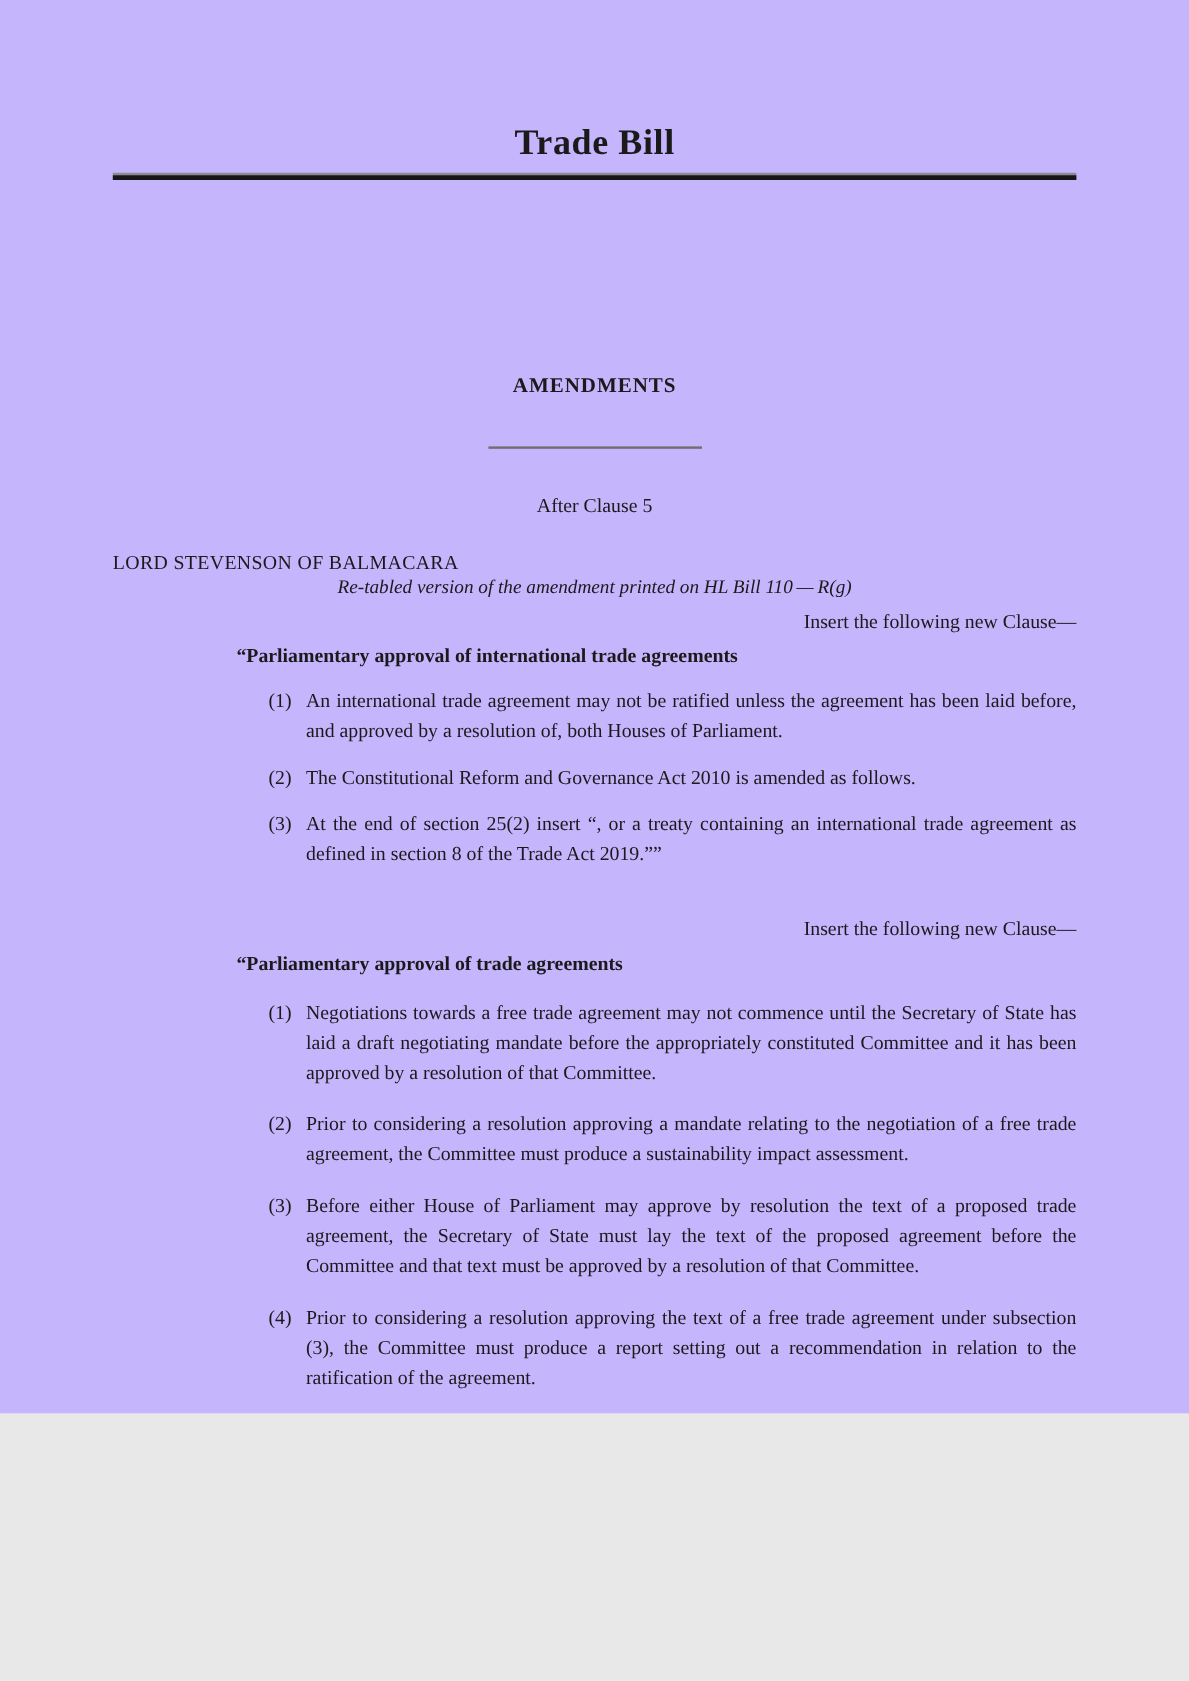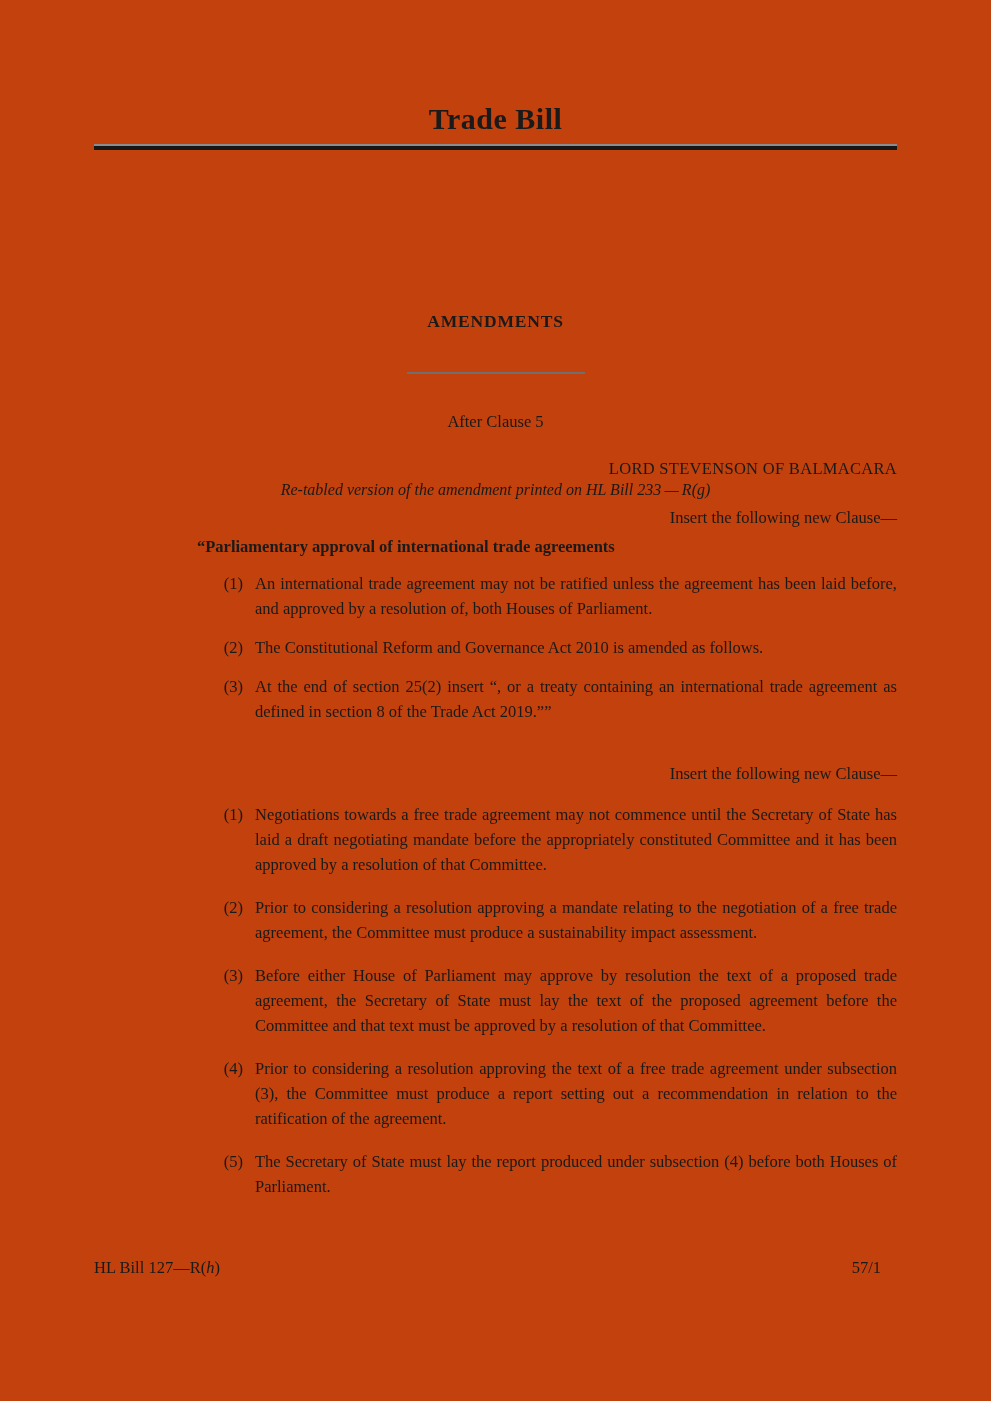--- a/index.html
+++ b/index.html
@@ -4,23 +4,23 @@
 <style>
   * { margin: 0; padding: 0; box-sizing: border-box; }
   html, body { background: #e8e8e8; }
   body {
     font-family: "Liberation Serif", "DejaVu Serif", serif;
     color: #1a1a1a;
   }
   .page {
     position: relative;
     width: 991px;
-    height: 1401px;
+    height: 1178px;
     margin: 0 auto;
-    background: #c2410c;
+    background: #c4b5fd;
     padding: 0 94px;
     overflow: hidden;
   }
   .doc-title {
     margin-top: 102px;
     text-align: center;
     font-size: 30px;
     font-weight: bold;
     letter-spacing: 0.5px;
   }
@@ -46,21 +46,21 @@
     border-top: 2px solid #6f6f6f;
   }
   .section-heading {
     margin-top: 38px;
     text-align: center;
     font-size: 16.5px;
     font-weight: normal;
   }
   .sponsor {
     margin-top: 27px;
-    text-align: right;
+    text-align: left;
     font-size: 16.5px;
     letter-spacing: 0.3px;
   }
   .sponsor-note {
     margin-top: 2px;
     text-align: center;
     font-size: 16px;
     font-style: italic;
   }
   .lead-in {
@@ -113,21 +113,21 @@
   <div class="double-rule"></div>
 
   <div class="caps-block">
     <div class="caps-line">AMENDMENTS</div>
   </div>
 
   <div class="short-divider"></div>
 
   <div class="section-heading">After Clause 5</div>
   <div class="sponsor">LORD STEVENSON OF BALMACARA</div>
-  <div class="sponsor-note">Re-tabled version of the amendment printed on HL Bill 233 — R(g)</div>
+  <div class="sponsor-note">Re-tabled version of the amendment printed on HL Bill 110 — R(g)</div>
 
   <div class="amendment amendment1">
     <div class="lead-in">Insert the following new Clause—</div>
     <div class="clause-title">“Parliamentary approval of international trade agreements</div>
     <div class="items">
       <div class="item">
         <div class="item-num">(1)</div>
         <div class="item-text">An international trade agreement may not be ratified unless the agreement has been laid before, and approved by a resolution of, both Houses of Parliament.</div>
       </div>
       <div class="item">
@@ -136,20 +136,21 @@
       </div>
       <div class="item">
         <div class="item-num">(3)</div>
         <div class="item-text">At the end of section 25(2) insert “, or a treaty containing an international trade agreement as defined in section 8 of the Trade Act 2019.””</div>
       </div>
     </div>
   </div>
 
   <div class="amendment amendment2">
     <div class="lead-in">Insert the following new Clause—</div>
+    <div class="clause-title">“Parliamentary approval of trade agreements</div>
     <div class="items">
       <div class="item">
         <div class="item-num">(1)</div>
         <div class="item-text">Negotiations towards a free trade agreement may not commence until the Secretary of State has laid a draft negotiating mandate before the appropriately constituted Committee and it has been approved by a resolution of that Committee.</div>
       </div>
       <div class="item">
         <div class="item-num">(2)</div>
         <div class="item-text">Prior to considering a resolution approving a mandate relating to the negotiation of a free trade agreement, the Committee must produce a sustainability impact assessment.</div>
       </div>
       <div class="item">

